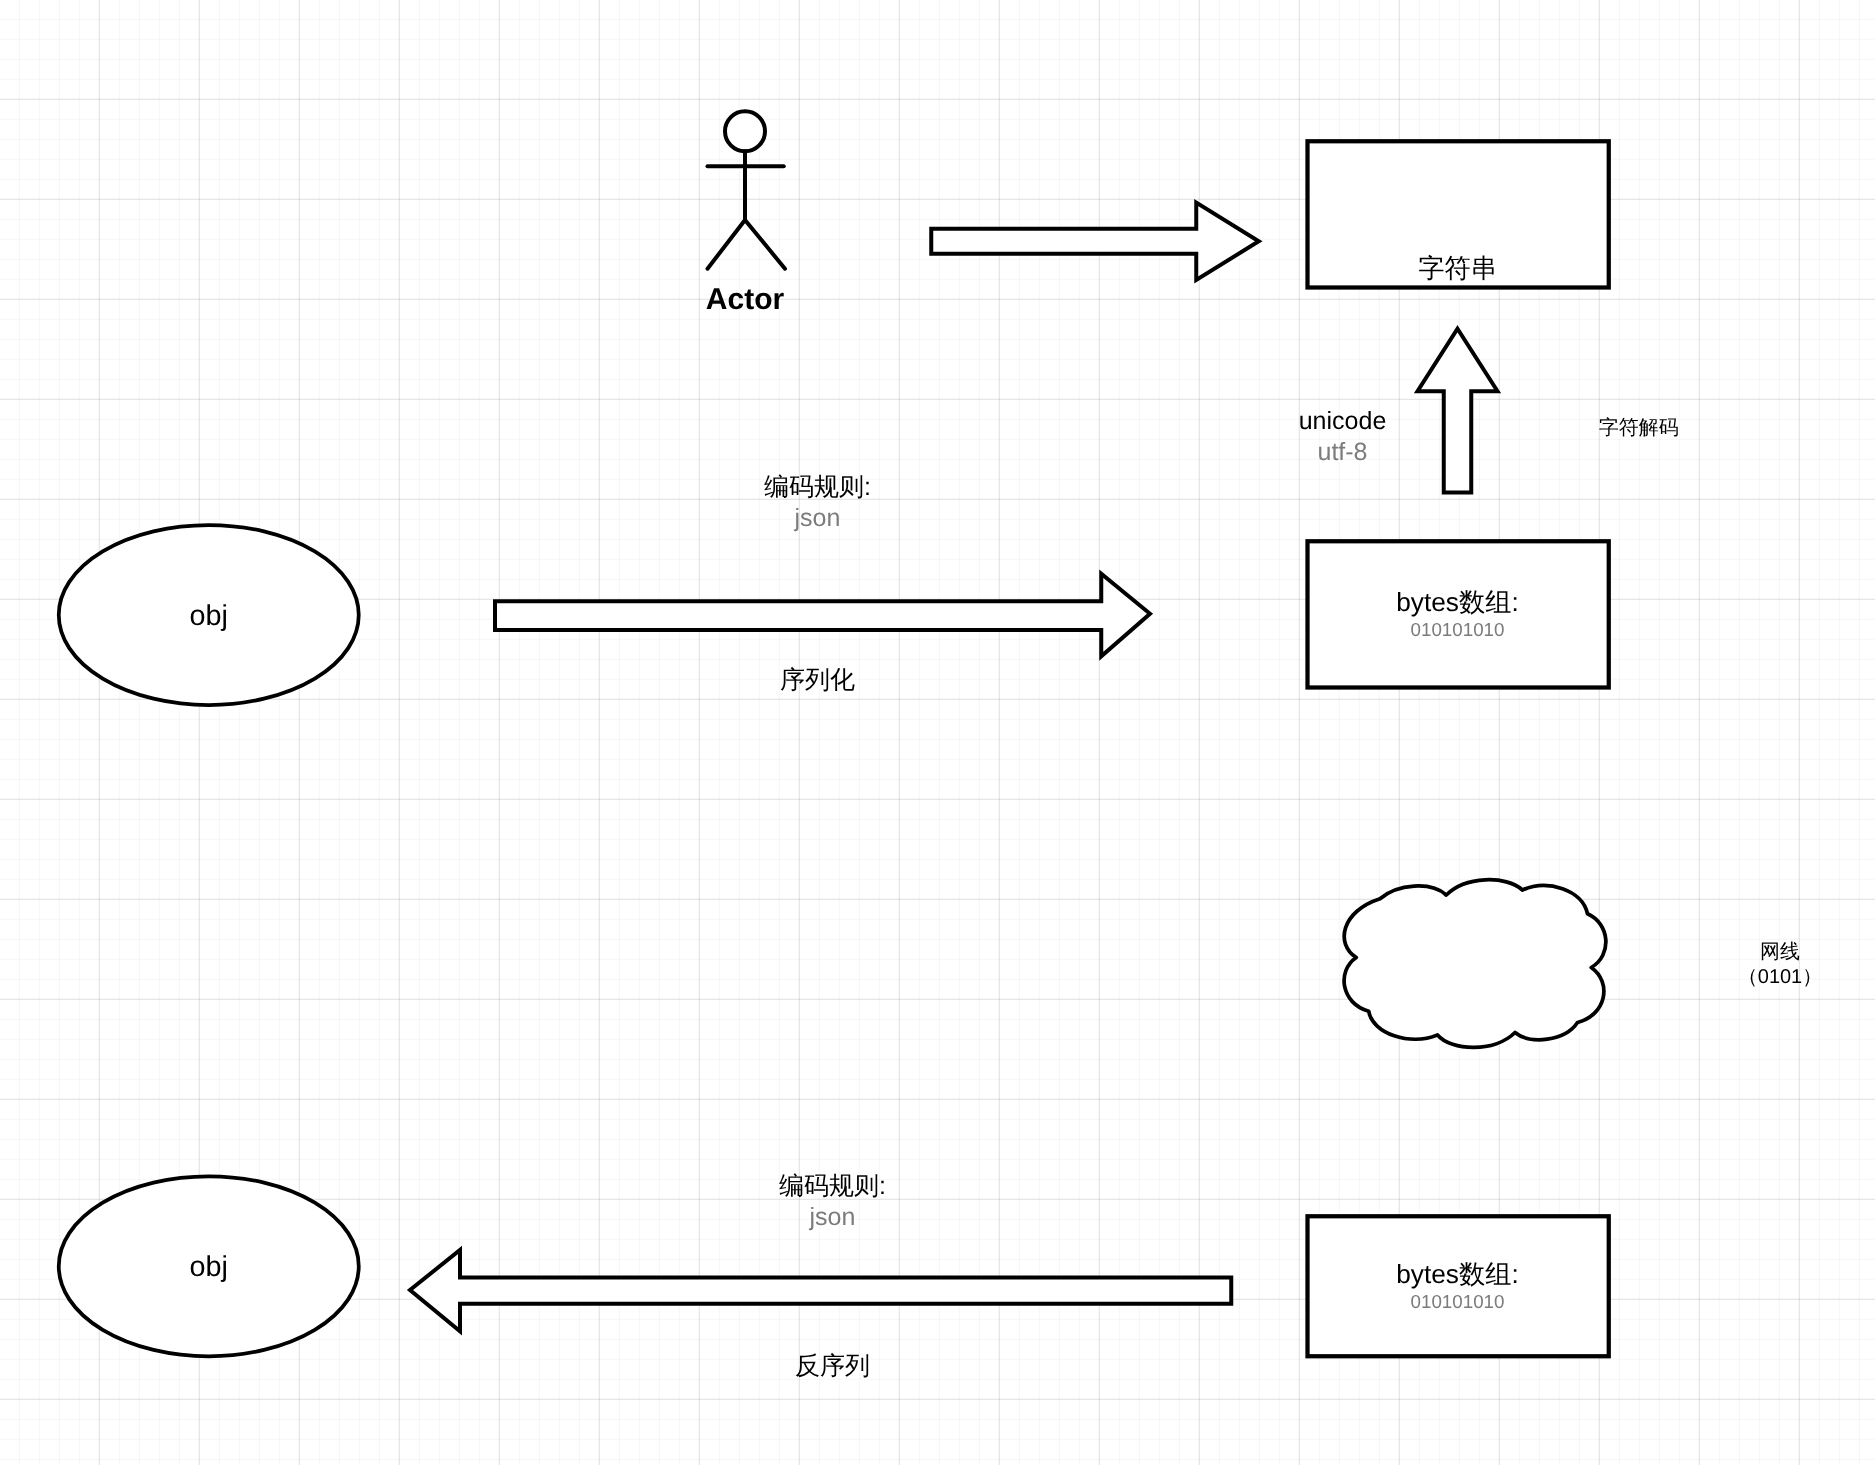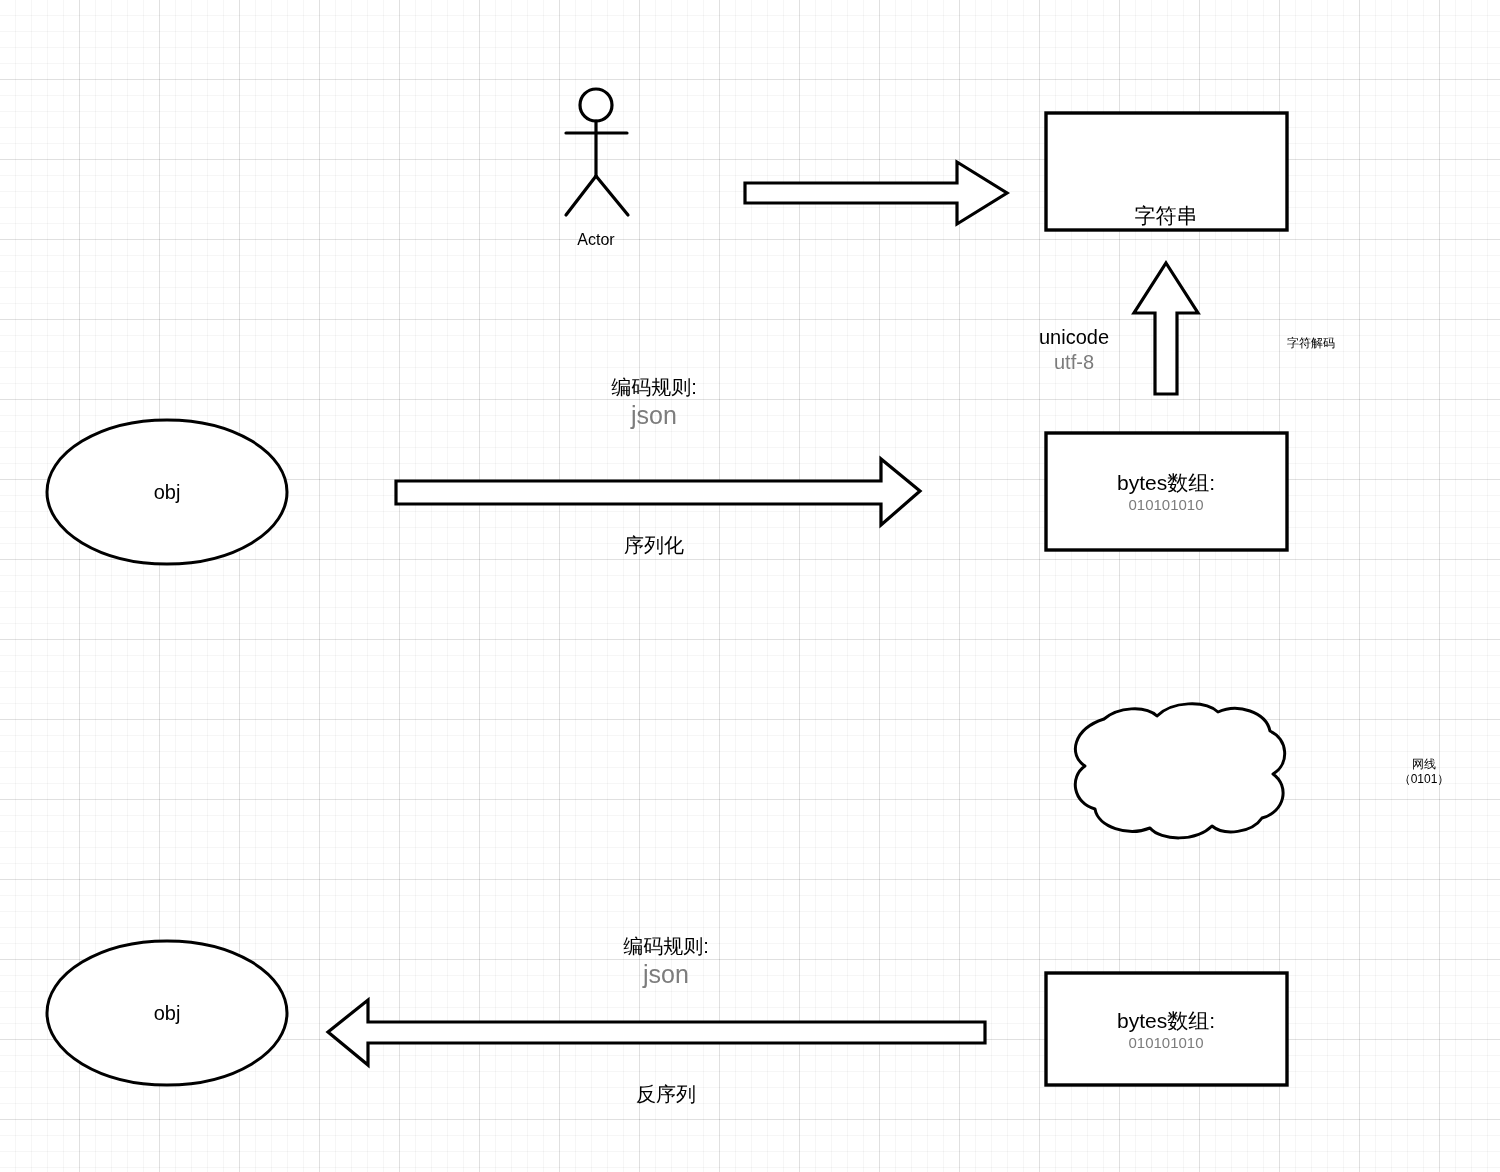--- a/index.html
+++ b/index.html
@@ -40,25 +40,25 @@
     position: absolute;
     white-space: nowrap;
     line-height: 1.25;
     color: #000000;
     pointer-events: none;
   }
   .lbl.center { transform: translate(-50%, -50%); text-align: center; }
   .muted { color: #7c7c7c; }
   .t-node { font-size: 21px; }
   .t-node-sub { font-size: 15px; }
-  .t-actor { font-size: 16px; }
+  .t-actor { font-size: 24px; font-weight: bold; }
   .t-edge { font-size: 20px; }
-  .t-edge-sub { font-size: 25px; }
-  .t-side { font-size: 12px; }
-  .t-obj { font-size: 20px; }
+  .t-edge-sub { font-size: 20px; }
+  .t-side { font-size: 16px; }
+  .t-obj { font-size: 23px; }
   .stack { display: block; }
   .stack > span { display: block; }
 </style>
 </head>
 <body>
 
 <div id="canvas">
 
   <svg id="vec" viewBox="0 0 1500 1172" xmlns="http://www.w3.org/2000/svg">
 

